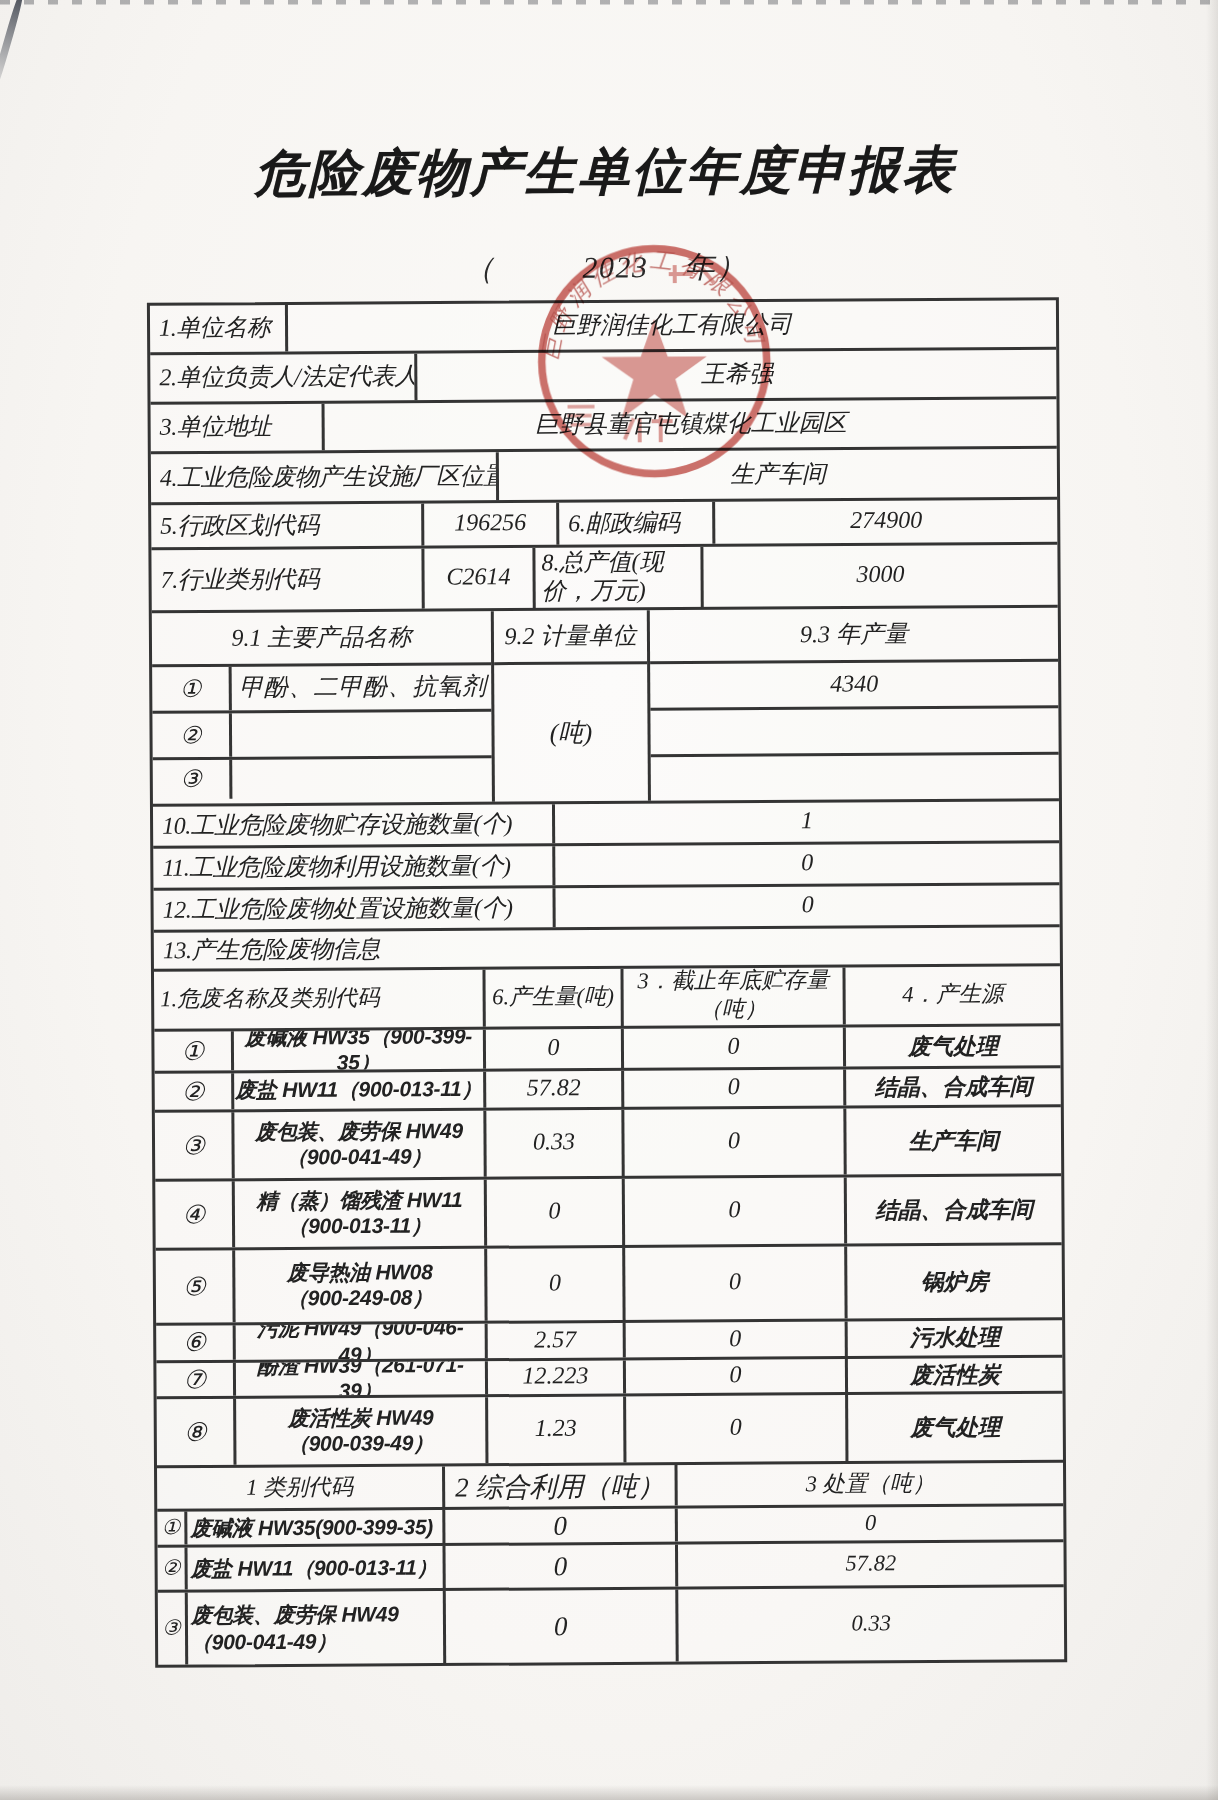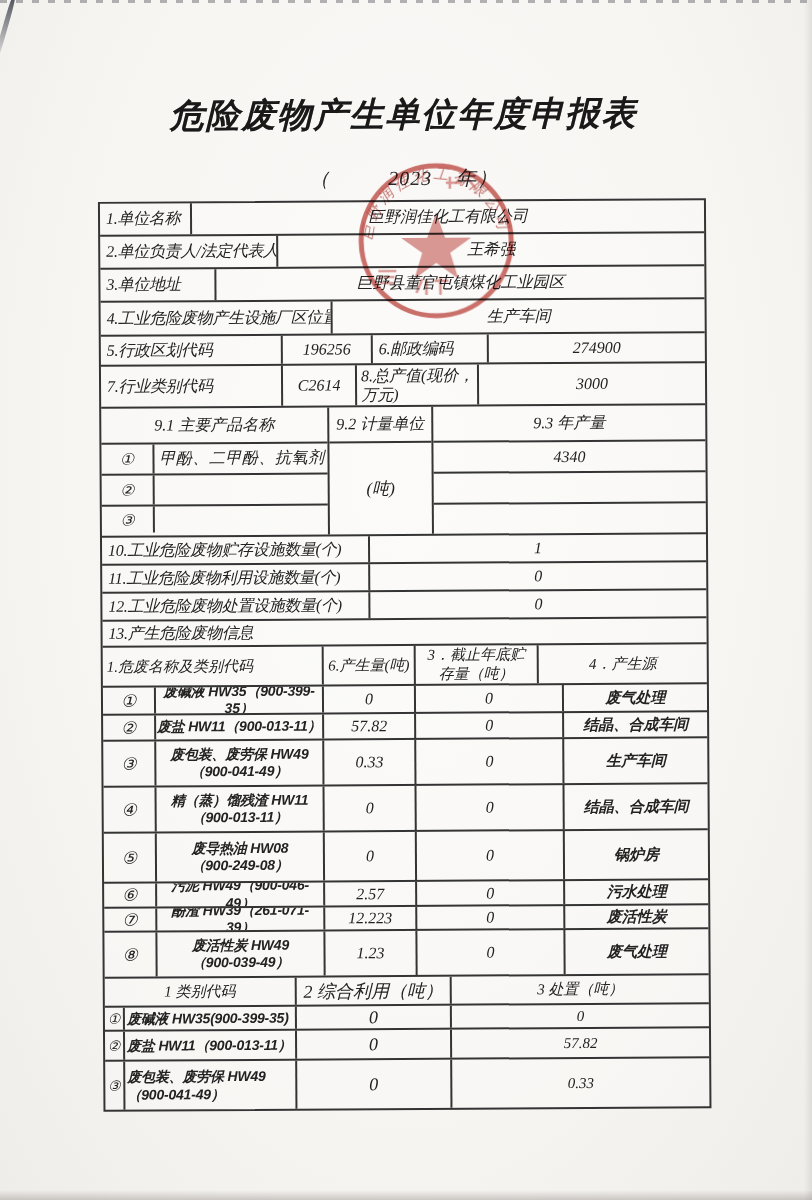--- a/index.html
+++ b/index.html
@@ -130,27 +130,27 @@
         <div class="c val grow">巨野县董官屯镇煤化工业园区</div>
       </div>
       <div class="row h34">
         <div class="c lab" style="width:232px">4.工业危险废物产生设施厂区位置</div>
         <div class="c val grow">生产车间</div>
       </div>
 
       <div class="row h30">
         <div class="c lab" style="width:182px">5.行政区划代码</div>
         <div class="c val" style="width:90px">196256</div>
-        <div class="c lab" style="width:116px">6.邮政编码</div>
+        <div class="c lab" style="width:104px">6.邮政编码</div>
         <div class="c val grow">274900</div>
       </div>
       <div class="row h42">
         <div class="c lab" style="width:182px">7.行业类别代码</div>
         <div class="c val" style="width:74px">C2614</div>
-        <div class="c" style="width:122px;padding-left:4px;line-height:1.2">8.总产值(现价，万元)</div>
+        <div class="c" style="width:112px;padding-left:4px;line-height:1.2">8.总产值(现价，万元)</div>
         <div class="c val grow">3000</div>
       </div>
 
       <div class="s9">
         <div class="s9col s9colA">
           <div class="shead">9.1 主要产品名称</div>
           <div class="prow p1">
             <div class="pnum">①</div>
             <div class="pname">甲酚、二甲酚、抗氧剂</div>
           </div>
@@ -188,21 +188,21 @@
         <div class="c val grow">0</div>
       </div>
 
       <div class="row h26">
         <div class="c lab noR grow">13.产生危险废物信息</div>
       </div>
 
       <div class="row h40">
         <div class="c hd hd1">1.危废名称及类别代码</div>
         <div class="c hd" style="width:92px">6.产生量(吨)</div>
-        <div class="c hd" style="width:123px;padding:0 6px">3．截止年底贮存量（吨）</div>
+        <div class="c hd" style="width:148px;padding:0 6px">3．截止年底贮存量（吨）</div>
         <div class="c hd grow">4．产生源</div>
       </div>
 
       <div class="row h28">
         <div class="c ctr w-num num">①</div>
         <div class="c w-name sans">
             <span class="name-l1">废碱液 HW35（900-399-35）</span>
           </div>
         <div class="c w-amt">0</div>
         <div class="c w-sto">0</div>

